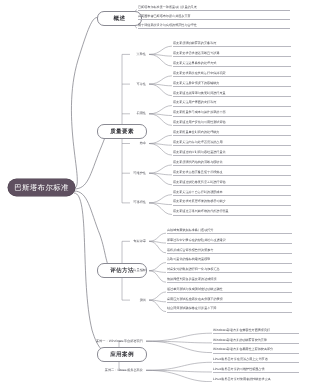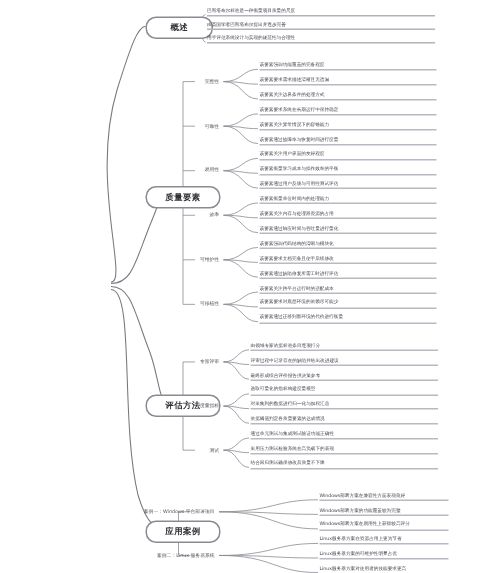--- a/index.html
+++ b/index.html
@@ -132,20 +132,21 @@
         <path d="M146,370.3 C182.3,370.3 182.3,362.3 212,362.3"></path>
         <path d="M146,370.3 C182.3,370.3 182.3,372 212,372"></path>
         <path d="M146,370.3 C182.3,370.3 182.3,381.7 212,381.7"></path>
         <path d="M119,341.2 L119,370.3"></path>
         <path d="M145,353.5 C151,353.5 113,355.75 119,355.75"></path>
         <path d="M119,341.2 L127,341.2"></path>
         <path d="M119,370.3 L127,370.3"></path>
       </g>
   </svg>
 
+  <div class="root" style="left:8px;top:179px;width:67px;height:17px;">巴斯塔布尔标准</div>
 
   <div id="nodes">
       <div class="branch" style="left: 97px; top: 11px; width: 43px;">概述</div>
       <div class="leaf wide" style="left: 138px; top: 5.5px; width: 152px;">巴斯塔布尔标准是一种衡量项目质量的尺度</div>
       <div class="leaf wide" style="left: 138px; top: 14.7px; width: 152px;">由英国学者巴斯塔布尔提出并逐步完善</div>
       <div class="leaf wide" style="left: 138px; top: 23.9px; width: 152px;">用于评估系统设计与实现的规范性与合理性</div>
       <div class="branch" style="left: 97px; top: 124px; width: 48px;">质量要素</div>
       <div class="leaf" style="left: 173px; top: 42px; width: 118px;">该要素强调功能覆盖的完备程度</div>
       <div class="leaf" style="left: 173px; top: 51.9px; width: 118px;">该要素要求需求描述清晰且无遗漏</div>
       <div class="leaf" style="left: 173px; top: 61.8px; width: 118px;">该要素关注边界条件的处理方式</div>

